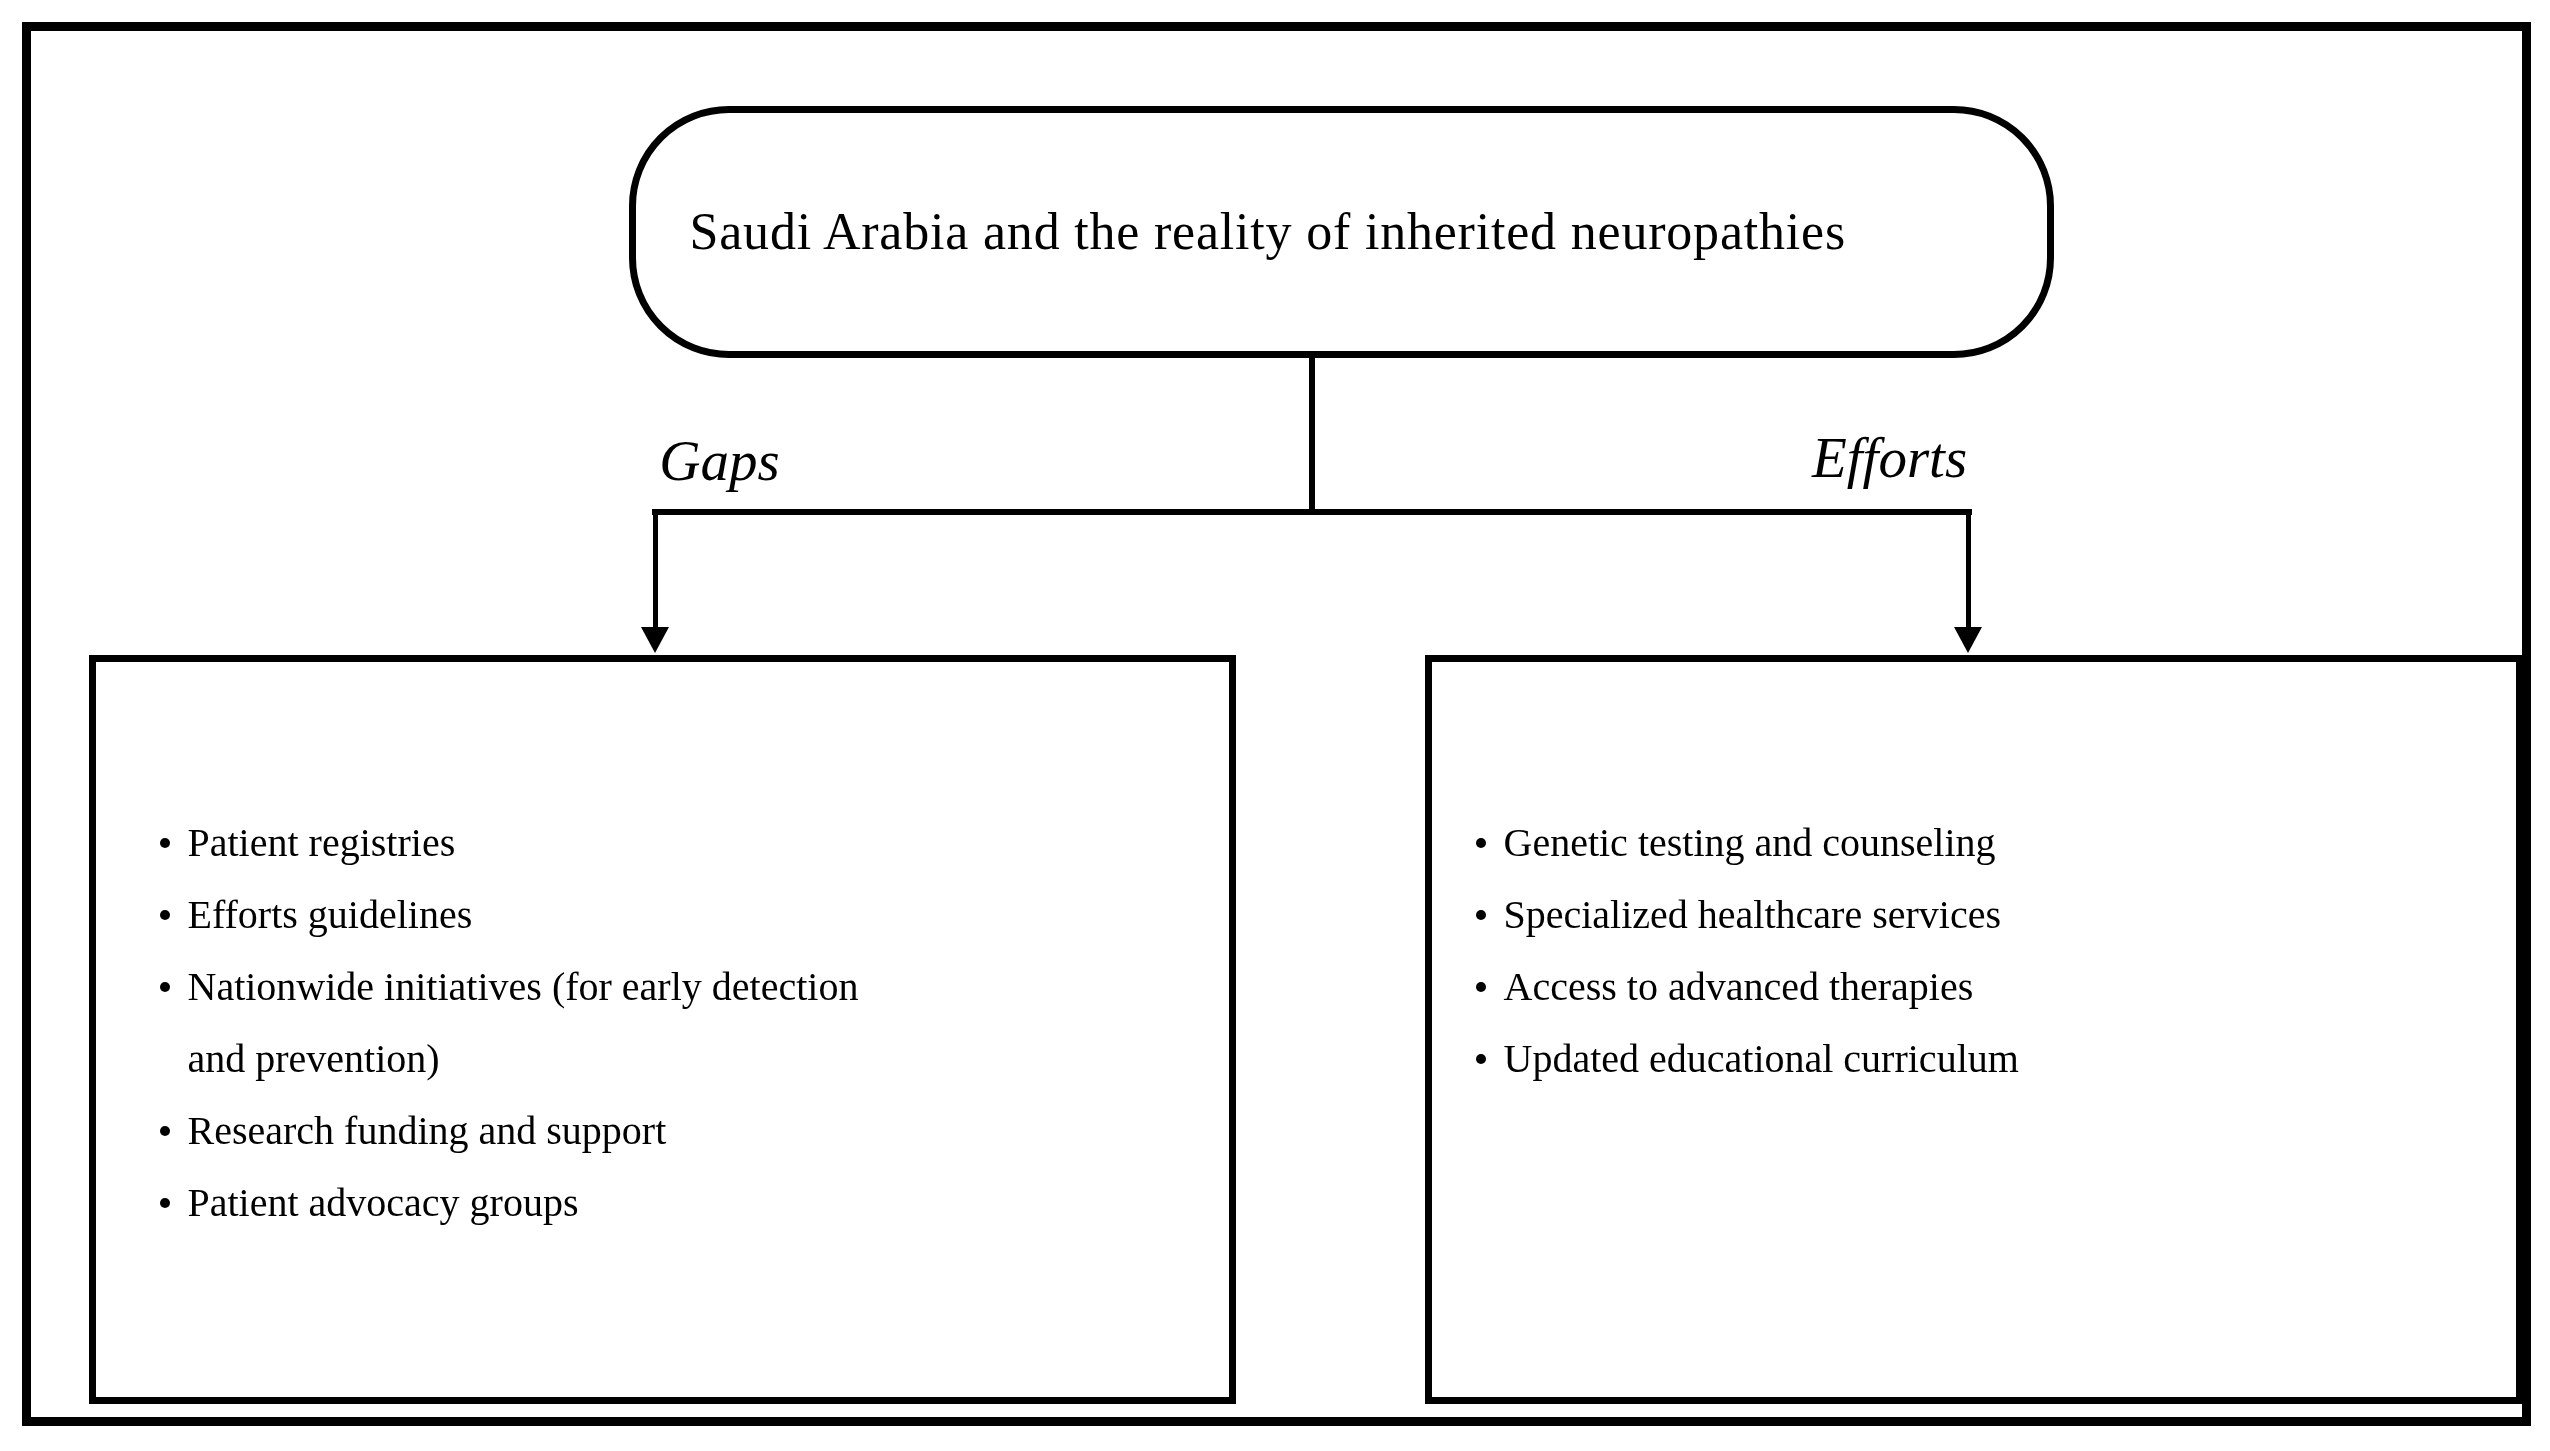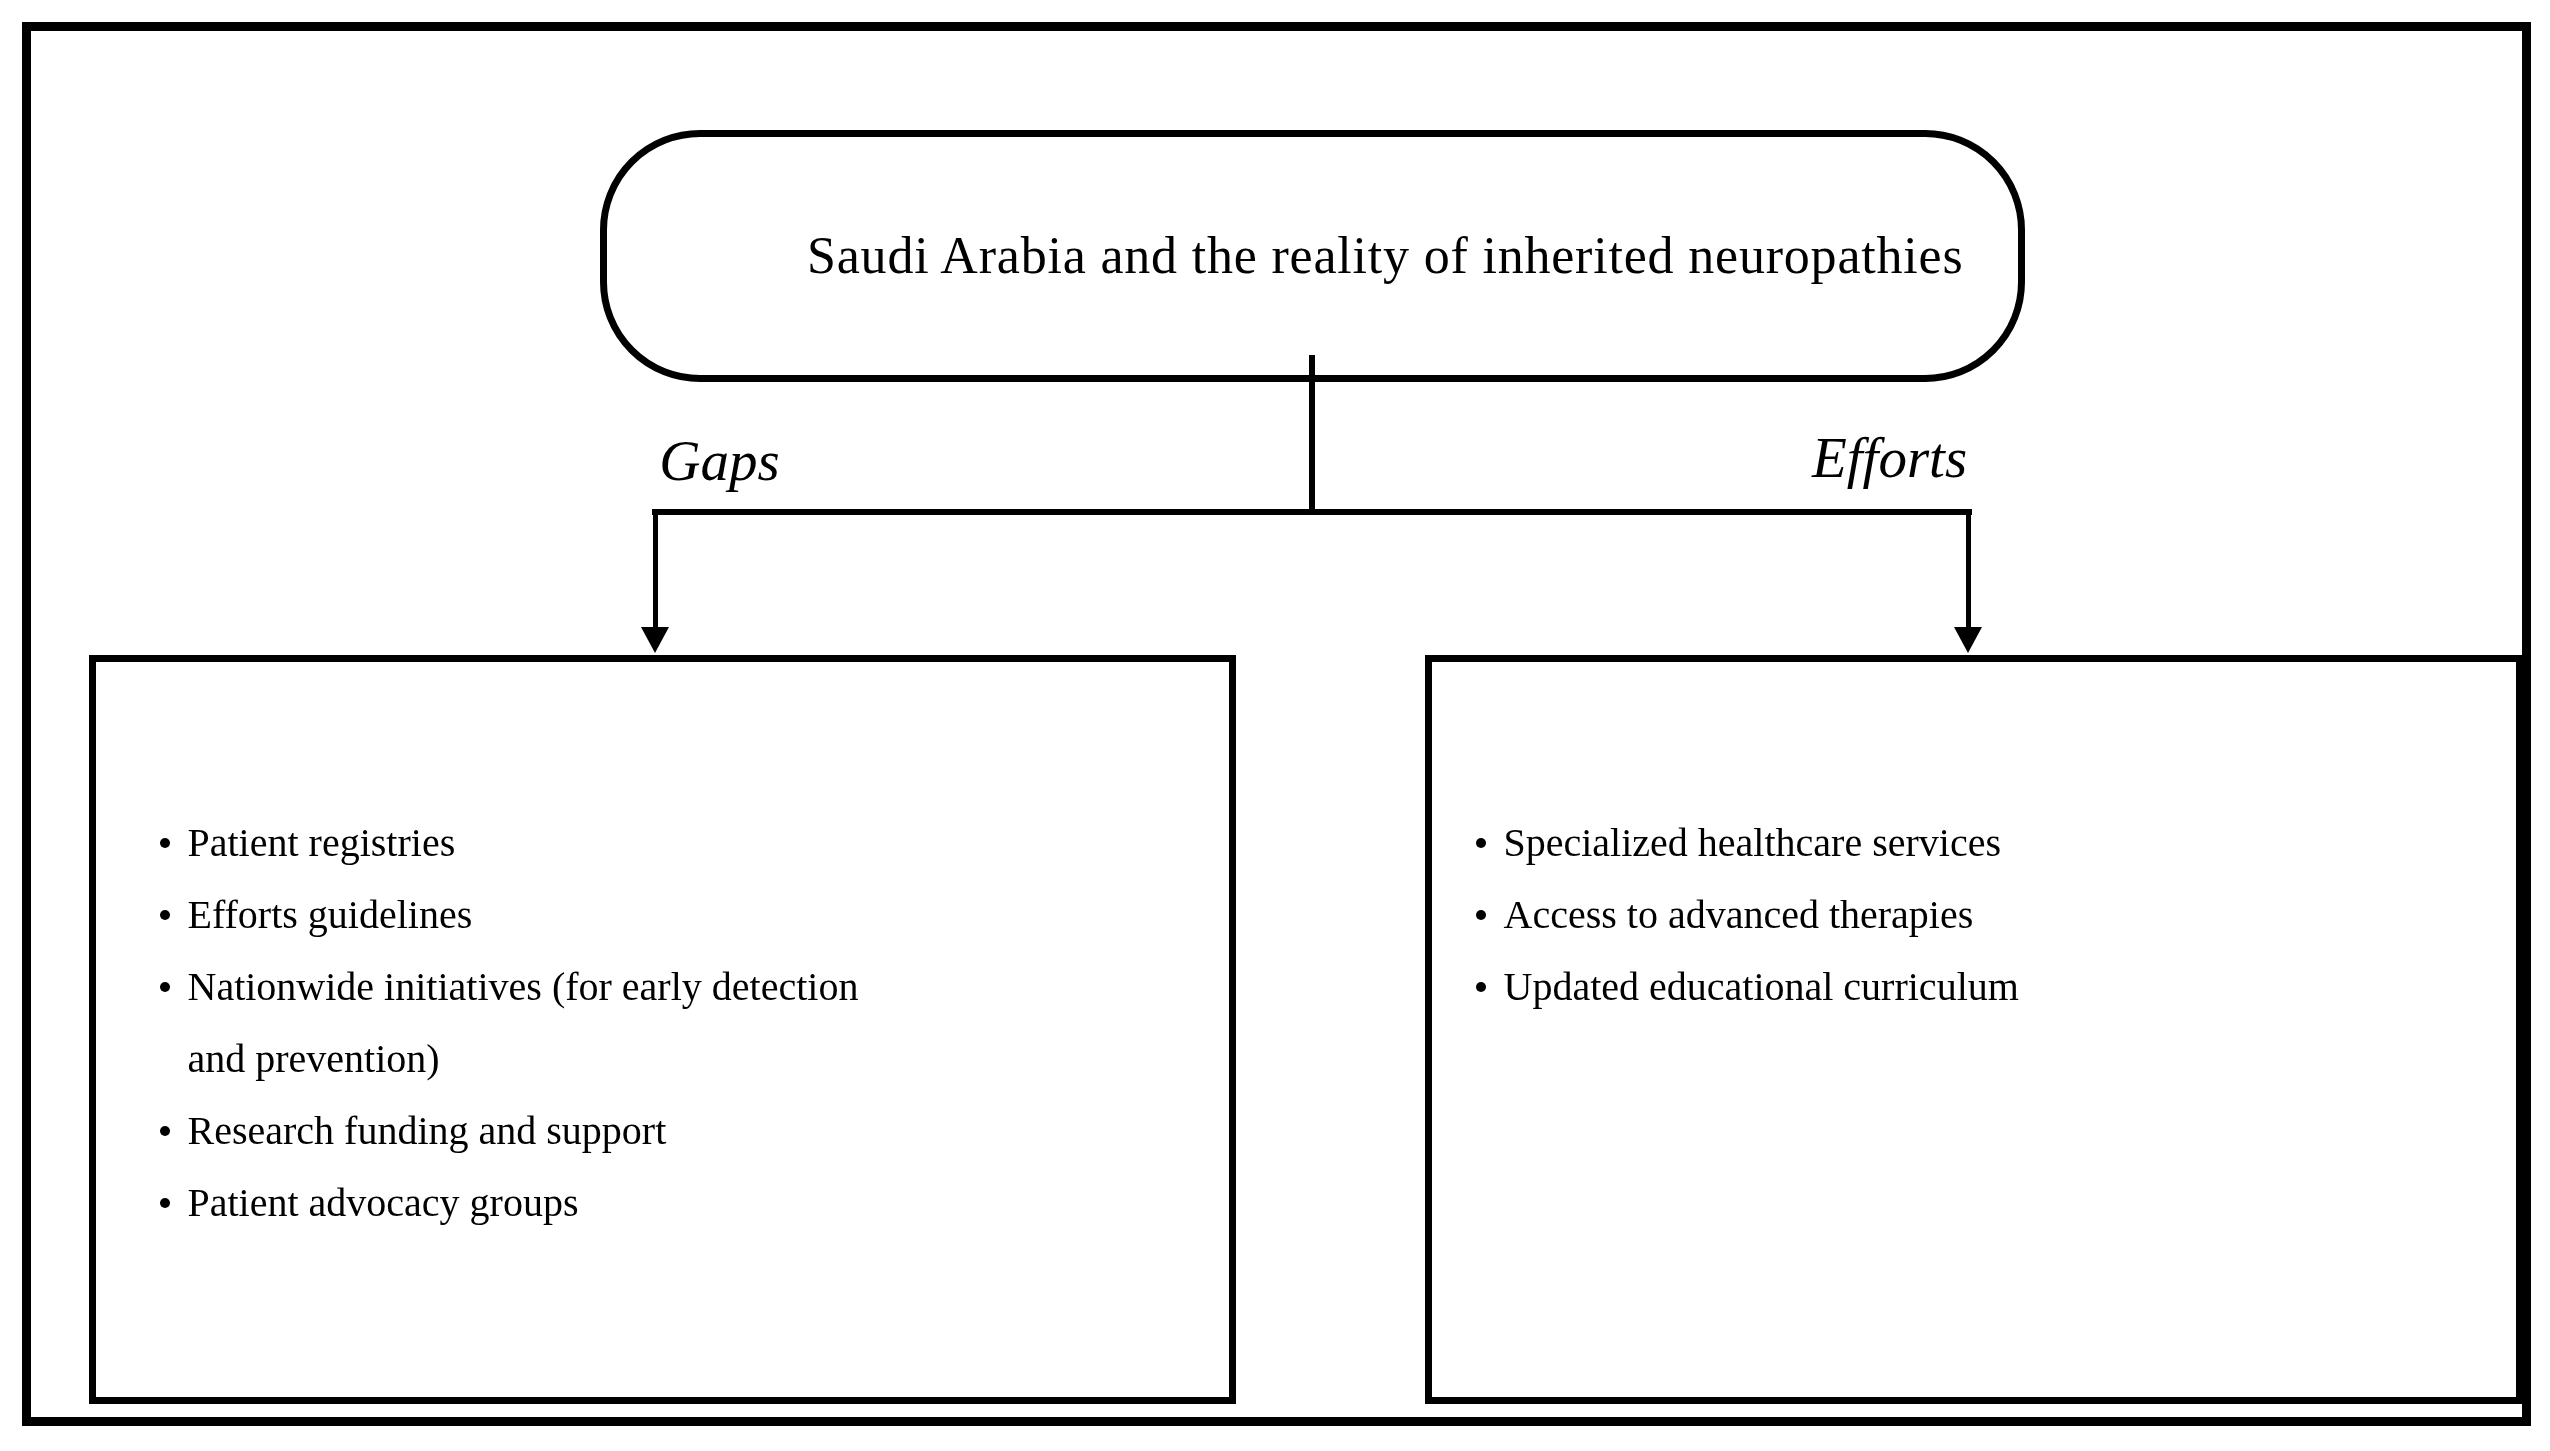--- a/index.html
+++ b/index.html
@@ -3,23 +3,23 @@
 <meta charset="utf-8">
 <style>
   * { margin:0; padding:0; box-sizing:border-box; }
   html,body { width:2550px; height:1452px; background:#ffffff; overflow:hidden;
               font-family:"Liberation Serif","DejaVu Serif",serif; color:#000; }
 
   .frame { position:absolute; left:21.5px; top:21.5px; width:2509px; height:1404px;
            border:9.2px solid #000; background:#fff; }
 
   
-  .root-node { position:absolute; left:569px; top:75px; width:1425px; height:252px;
+  .root-node { position:absolute; left:598px; top:75px; width:1425px; height:252px;
                border:7px solid #000; border-radius:100px; background:#fff;
-               display:flex; align-items:center; justify-content:flex-end;margin-top:24px; }
+               display:flex; align-items:center; justify-content:flex-start; }
   .root-node .title { font-size:52px; letter-spacing:0.8px; text-align:center; padding:0 54px; }
 
   
   .line { position:absolute; background:#000; }
   .stem   { left:1278px; top:324px; width:6.1px;  height:155px; }
   .branch { left:621px;  top:478px; width:1320px; height:6.1px; }
   .drop-left  { left:622px;  top:478px; width:5.4px; height:121px; }
   .drop-right { left:1935px; top:478px; width:5.4px; height:121px; }
   .arrowhead { position:absolute; width:0; height:0;
                border-left:14px solid transparent; border-right:14px solid transparent;
@@ -72,20 +72,21 @@
         <li>Nationwide initiatives (for early detection
 and prevention)</li>
         <li>Research funding and support</li>
         <li>Patient advocacy groups</li>
       </ul>
   </div>
 
   <div class="list-box efforts-box">
     <ul>
 
+        <li>Genetic testing and counseling</li>
         <li>Specialized healthcare services</li>
         <li>Access to advanced therapies</li>
         <li>Updated educational curriculum</li>
       </ul>
   </div>
 
 </div>
 
 
 </body></html>

